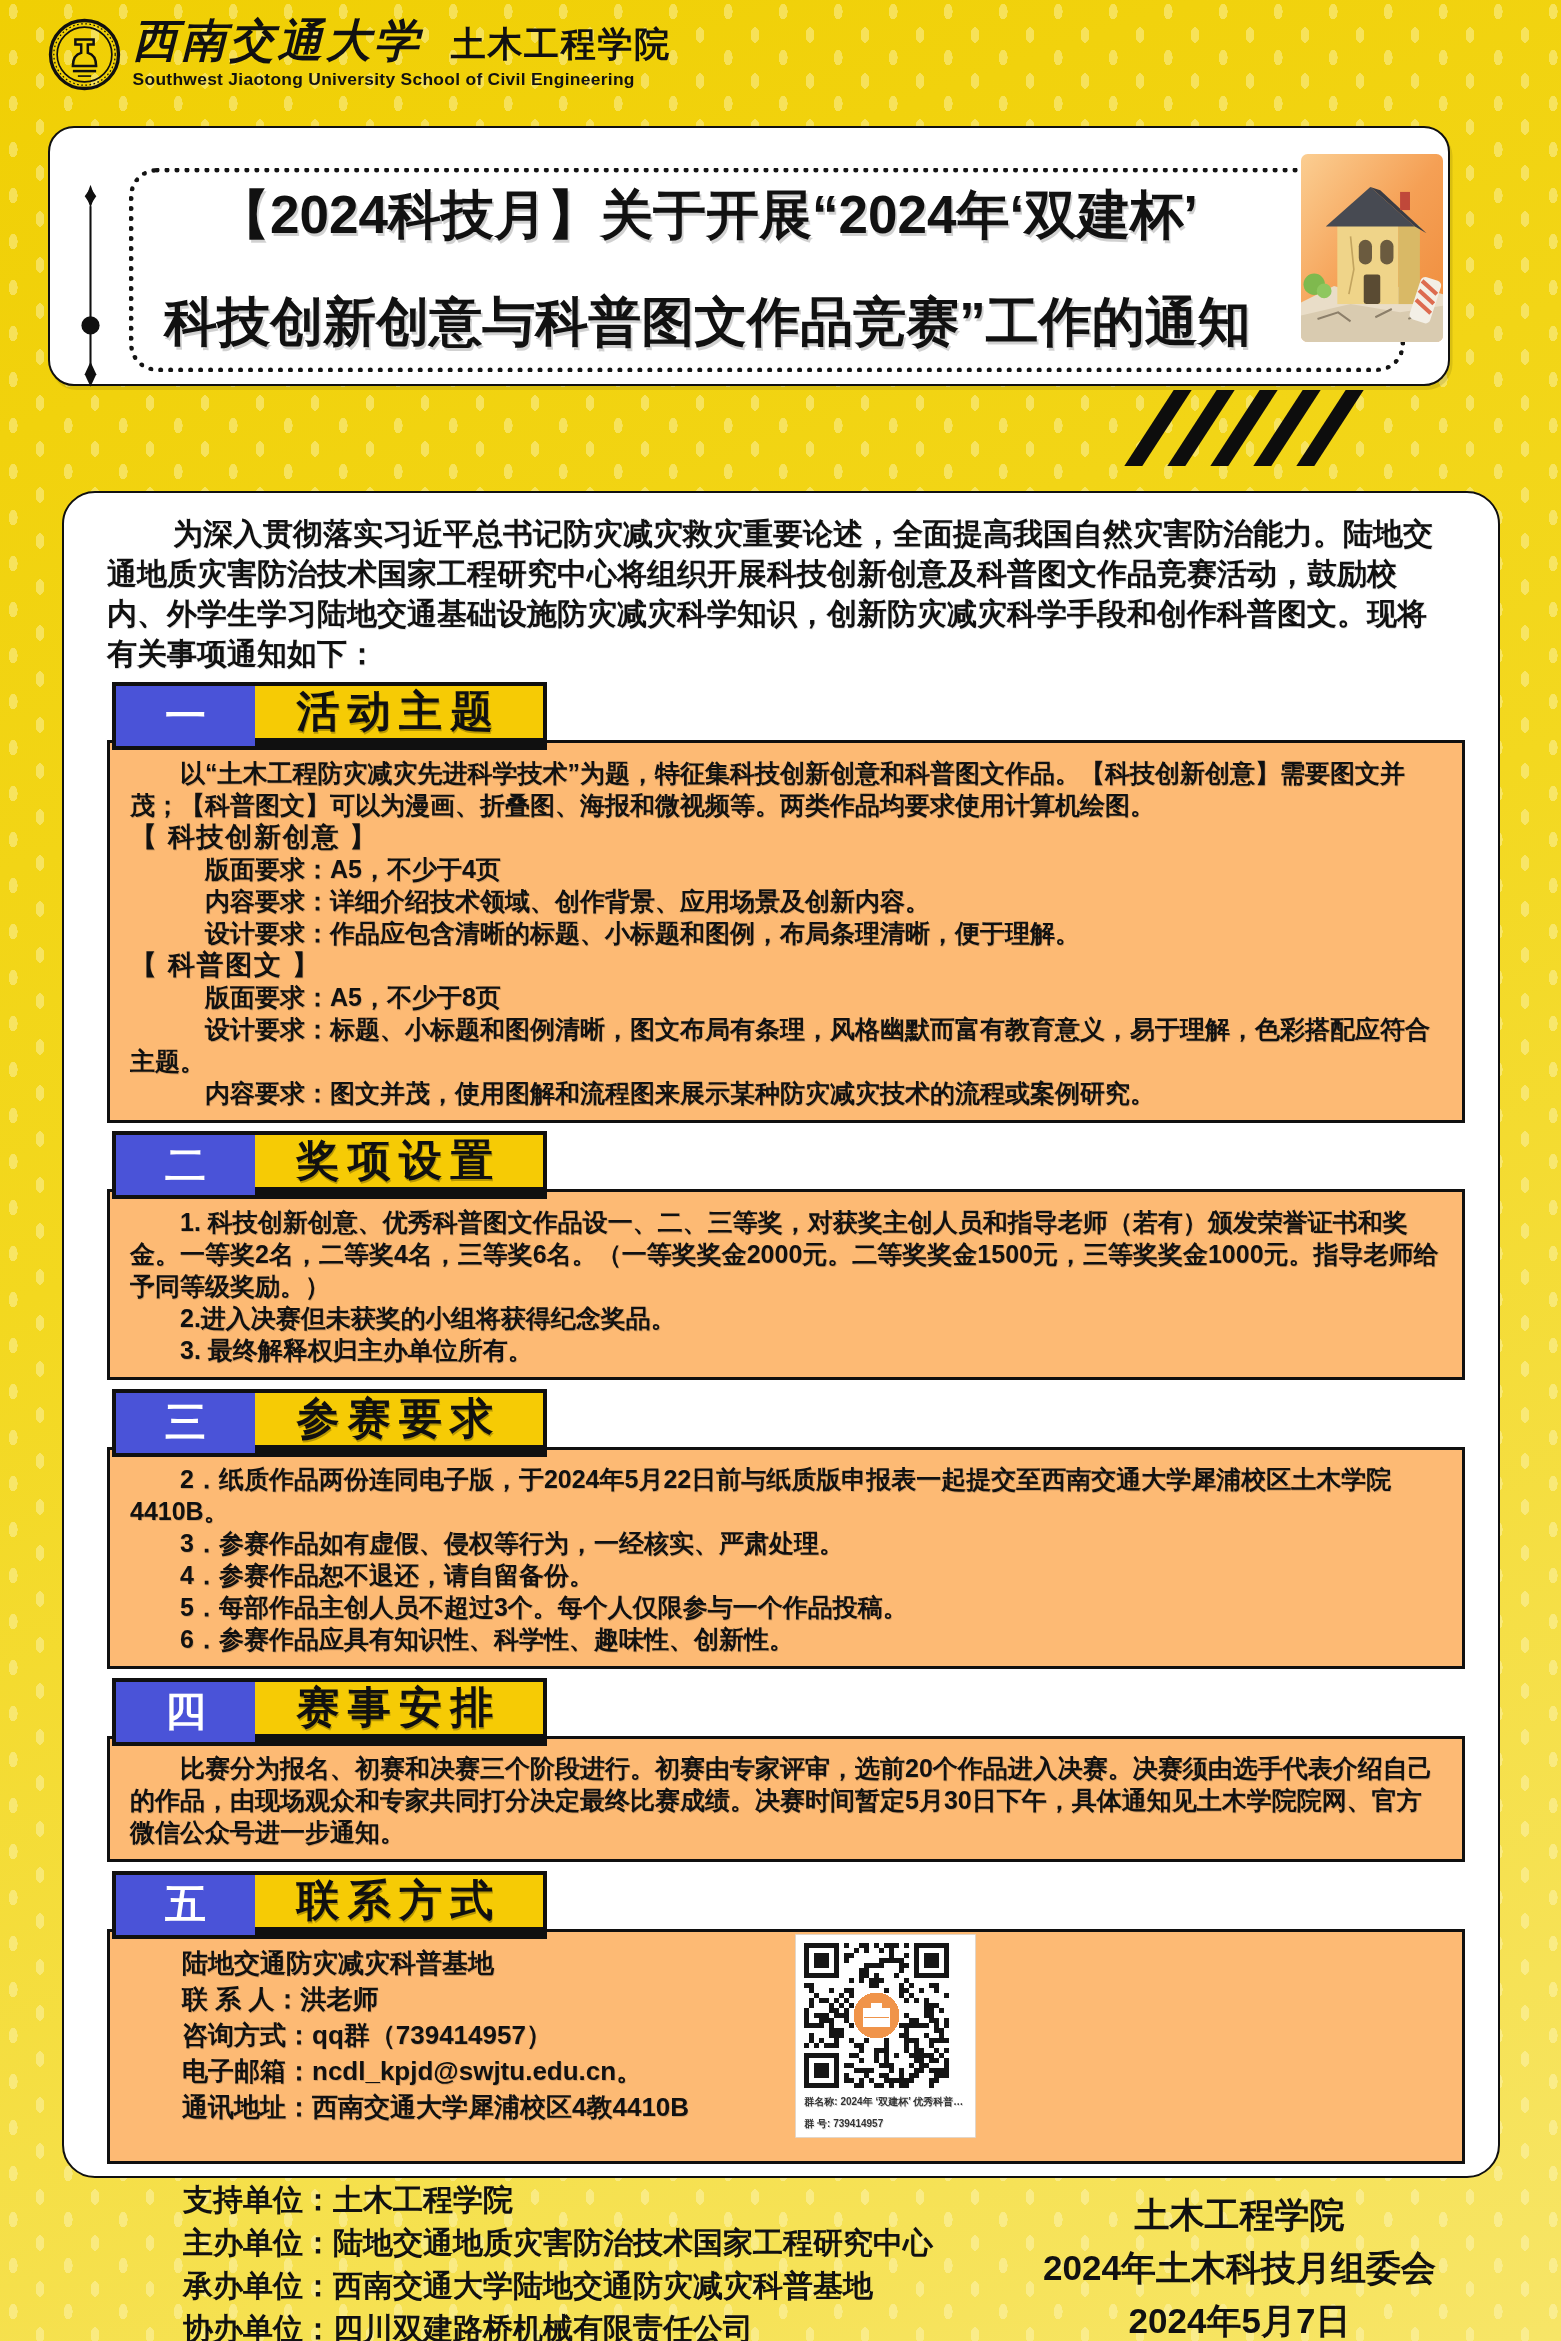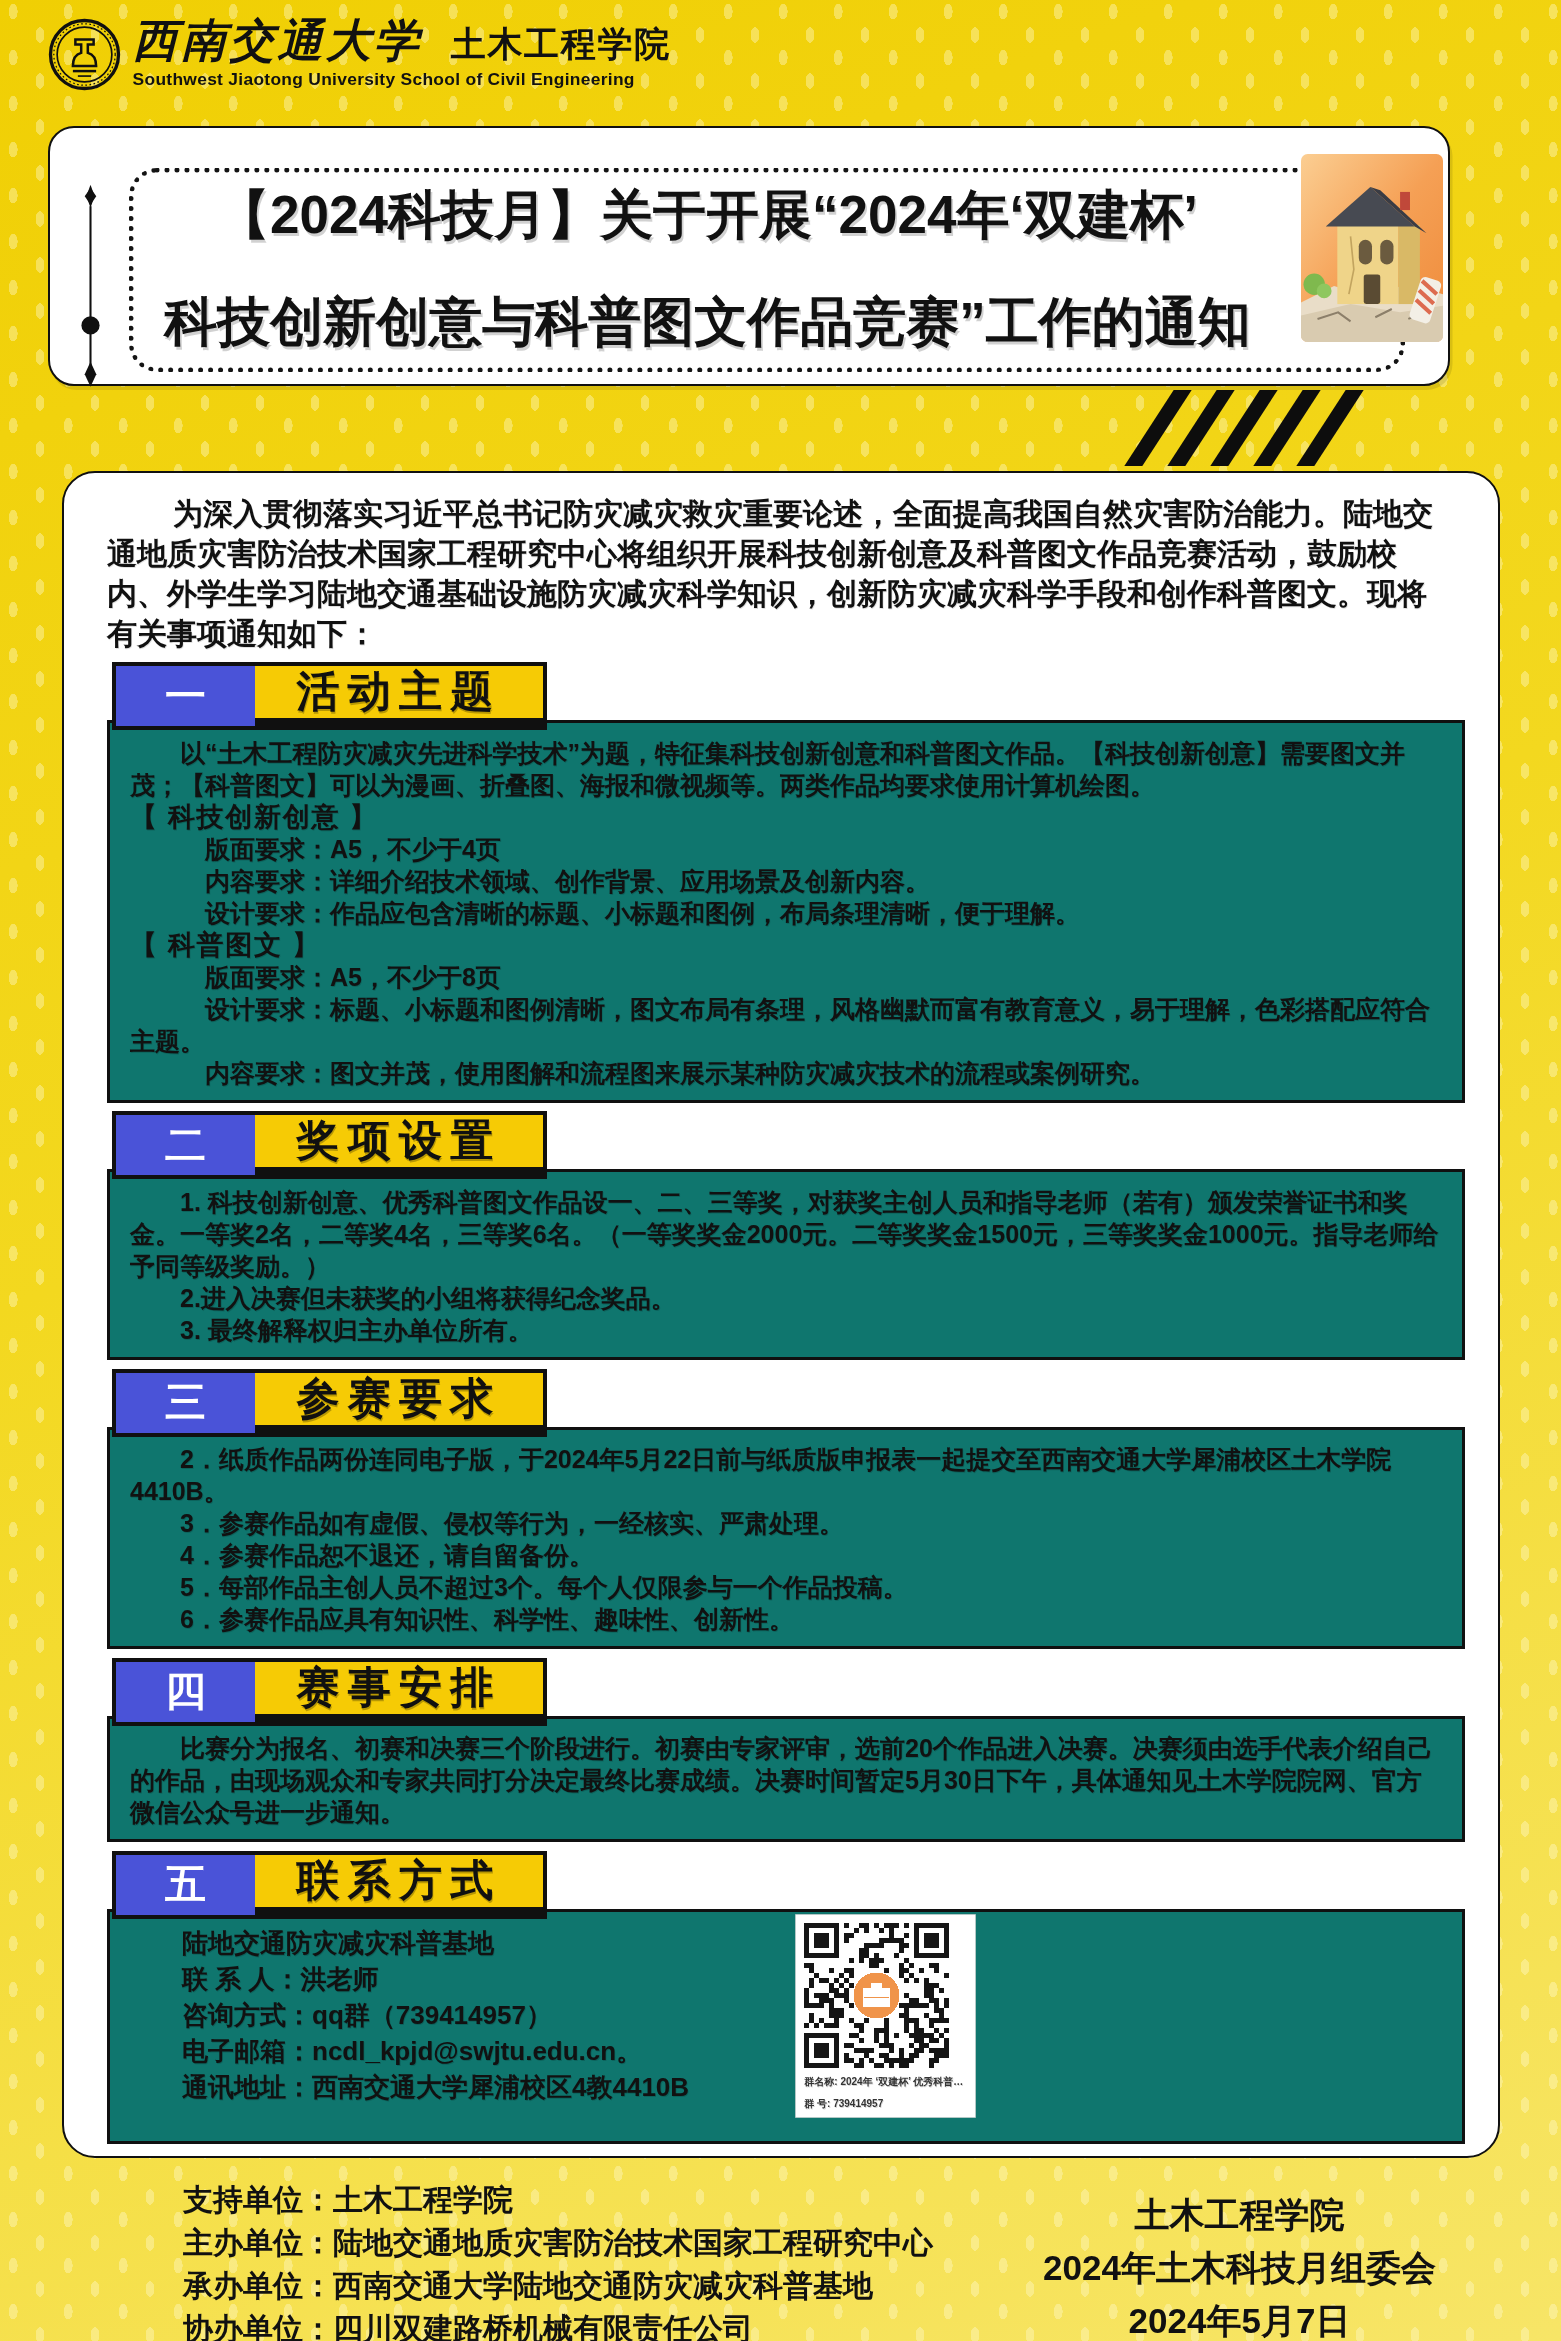--- a/index.html
+++ b/index.html
@@ -24,30 +24,30 @@
     border:2.5px solid #101010;border-radius:26px;box-shadow:2.5px 4.1px 0 rgba(0,0,0,.10);}
   .dotted-frame{position:absolute;left:79px;right:43px;top:40px;bottom:11.6px;border:5.8px dotted #141414;border-radius:28px;}
   .title-lines{position:absolute;left:107px;right:190px;top:33px;text-align:center;}
   .title-line{font-weight:bold;font-size:53px;line-height:2.02;white-space:nowrap;text-shadow:1.7px 2.5px 0 rgba(0,0,0,.18);}
   .deco{position:absolute;left:28px;top:55px;}
   .house-ill{position:absolute;right:5px;top:26.4px;width:142px;height:188px;border-radius:6.6px;overflow:hidden;}
   
   .slashes{position:absolute;left:1149px;top:390px;display:flex;gap:25px;}
   .slash{width:18px;height:76px;background:#0d0d0d;transform:skewX(-33deg);}
   
-  .main-card{position:absolute;left:62px;top:471px;width:1438px;height:1687px;background:#FFFFFF;
+  .main-card{position:absolute;left:62px;top:491px;width:1438px;height:1687px;background:#FFFFFF;
     border:2.5px solid #101010;border-radius:33px;box-sizing:border-box;padding:13.2px 0 0 0;}
   .intro{margin:8.3px 43px 3.3px 43px;font-weight:bold;font-size:30px;line-height:1.33;text-indent:2.2em;text-shadow:0.8px 1.2px 0 rgba(0,0,0,.12);}
   .section{margin-top:8.3px;}
   .sec-head{display:inline-flex;border:4.1px solid #101010;margin-left:48px;position:relative;z-index:2;background:#101010;gap:0;}
   .sec-num{width:139px;height:60px;background:#4A53D8;color:#fff;display:flex;align-items:center;justify-content:center;
     font-weight:bold;font-size:41px;}
   .sec-title{width:288px;height:52px;background:#F6CB05;color:#101010;display:flex;align-items:center;justify-content:center;
     font-weight:bold;font-size:43px;letter-spacing:8.3px;text-shadow:0.8px 1.7px 0 rgba(0,0,0,.25);}
-  .sec-body{position:relative;z-index:1;margin:-10px 33px 0 43px;border:3.3px solid #101010;background:#0f766e;
+  .sec-body{position:relative;z-index:1;margin:-10px 33px 0 43px;border:3.3px solid #101010;background:#fdba74;
     padding:13.2px 20px 11.6px 20px;font-weight:bold;font-size:25px;line-height:32px;text-shadow:0.8px 1.2px 0 rgba(0,0,0,.16);}
   .ln{margin:0;}
   .ind2{text-indent:2em;}
   .ind3{text-indent:3em;}
   .lhead{font-size:27px;letter-spacing:1.7px;}
   
   .contact-wrap{position:relative;min-height:205px;}
   .contact{width:678px;line-height:36px;font-size:26px;}
   .qr-card{position:absolute;left:686px;top:3.3px;width:162px;background:#fff;padding:8.3px 8.3px 5px 8.3px;box-shadow:0 0 0 0.8px #ddd;}
   .qr-svg{width:145px;height:145px;display:block;}

